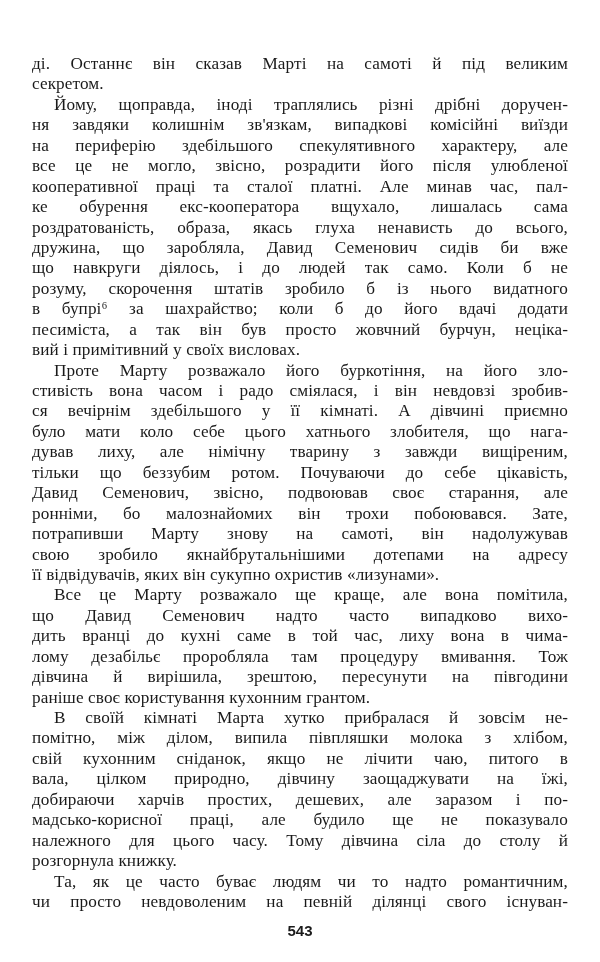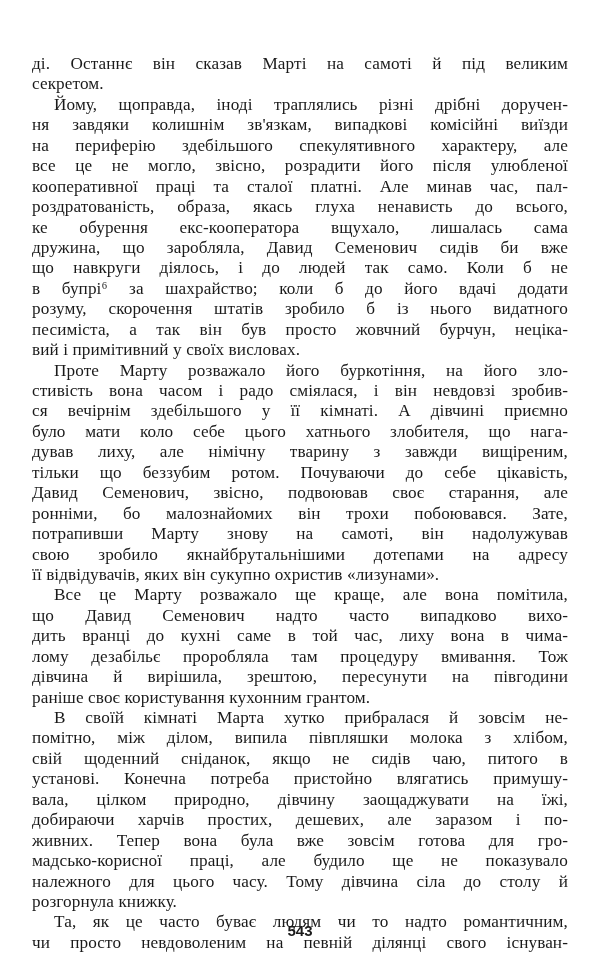--- a/index.html
+++ b/index.html
@@ -29,26 +29,26 @@
     <span class="line">ді. Останнє він сказав Марті на самоті й під великим</span>
     <span class="line last">секретом.</span>
   </div>
 
   <div>
     <span class="line indent">Йому, щоправда, іноді траплялись різні дрібні доручен-</span>
     <span class="line">ня завдяки колишнім зв'язкам, випадкові комісійні виїзди</span>
     <span class="line">на периферію здебільшого спекулятивного характеру, але</span>
     <span class="line">все це не могло, звісно, розрадити його після улюбленої</span>
     <span class="line">кооперативної праці та сталої платні. Але минав час, пал-</span>
+    <span class="line">ке обурення екс-кооператора вщухало, лишалась сама</span>
     <span class="line">роздратованість, образа, якась глуха ненависть до всього,</span>
-    <span class="line">ке обурення екс-кооператора вщухало, лишалась сама</span>
     <span class="line">дружина, що заробляла, Давид Семенович сидів би вже</span>
     <span class="line">що навкруги діялось, і до людей так само. Коли б не</span>
+    <span class="line">розуму, скорочення штатів зробило б із нього видатного</span>
     <span class="line">в бупрі⁶ за шахрайство; коли б до його вдачі додати</span>
-    <span class="line">розуму, скорочення штатів зробило б із нього видатного</span>
     <span class="line">песиміста, а так він був просто жовчний бурчун, неціка-</span>
     <span class="line last">вий і примітивний у своїх висловах.</span>
   </div>
 
   <div>
     <span class="line indent">Проте Марту розважало його буркотіння, на його зло-</span>
     <span class="line">стивість вона часом і радо сміялася, і він невдовзі зробив-</span>
     <span class="line">ся вечірнім здебільшого у її кімнаті. А дівчині приємно</span>
     <span class="line">було мати коло себе цього хатнього злобителя, що нага-</span>
     <span class="line">дував лиху, але німічну тварину з завжди вищіреним,</span>
@@ -65,25 +65,23 @@
     <span class="line">що Давид Семенович надто часто випадково вихо-</span>
     <span class="line">дить вранці до кухні саме в той час, лиху вона в чима-</span>
     <span class="line">лому дезабільє проробляла там процедуру вмивання. Тож</span>
     <span class="line">дівчина й вирішила, зрештою, пересунути на півгодини</span>
     <span class="line last">раніше своє користування кухонним грантом.</span>
   </div>
 
   <div>
     <span class="line indent">В своїй кімнаті Марта хутко прибралася й зовсім не-</span>
     <span class="line">помітно, між ділом, випила півпляшки молока з хлібом,</span>
-    <span class="line">свій щоденний сніданок, якщо не сидів чаю, питого в</span>
-    <span class="line">установі. Конечна потреба пристойно влягатись примушу-</span>
+    <span class="line">свій кухонним сніданок, якщо не лічити чаю, питого в</span>
     <span class="line">вала, цілком природно, дівчину заощаджувати на їжі,</span>
     <span class="line">добираючи харчів простих, дешевих, але заразом і по-</span>
-    <span class="line">живних. Тепер вона була вже зовсім готова для гро-</span>
     <span class="line">мадсько-корисної праці, але будило ще не показувало</span>
     <span class="line">належного для цього часу. Тому дівчина сіла до столу й</span>
     <span class="line last">розгорнула книжку.</span>
   </div>
 
   <div>
     <span class="line indent">Та, як це часто буває людям чи то надто романтичним,</span>
     <span class="line">чи просто невдоволеним на певній ділянці свого існуван-</span>
   </div>
 </div>

